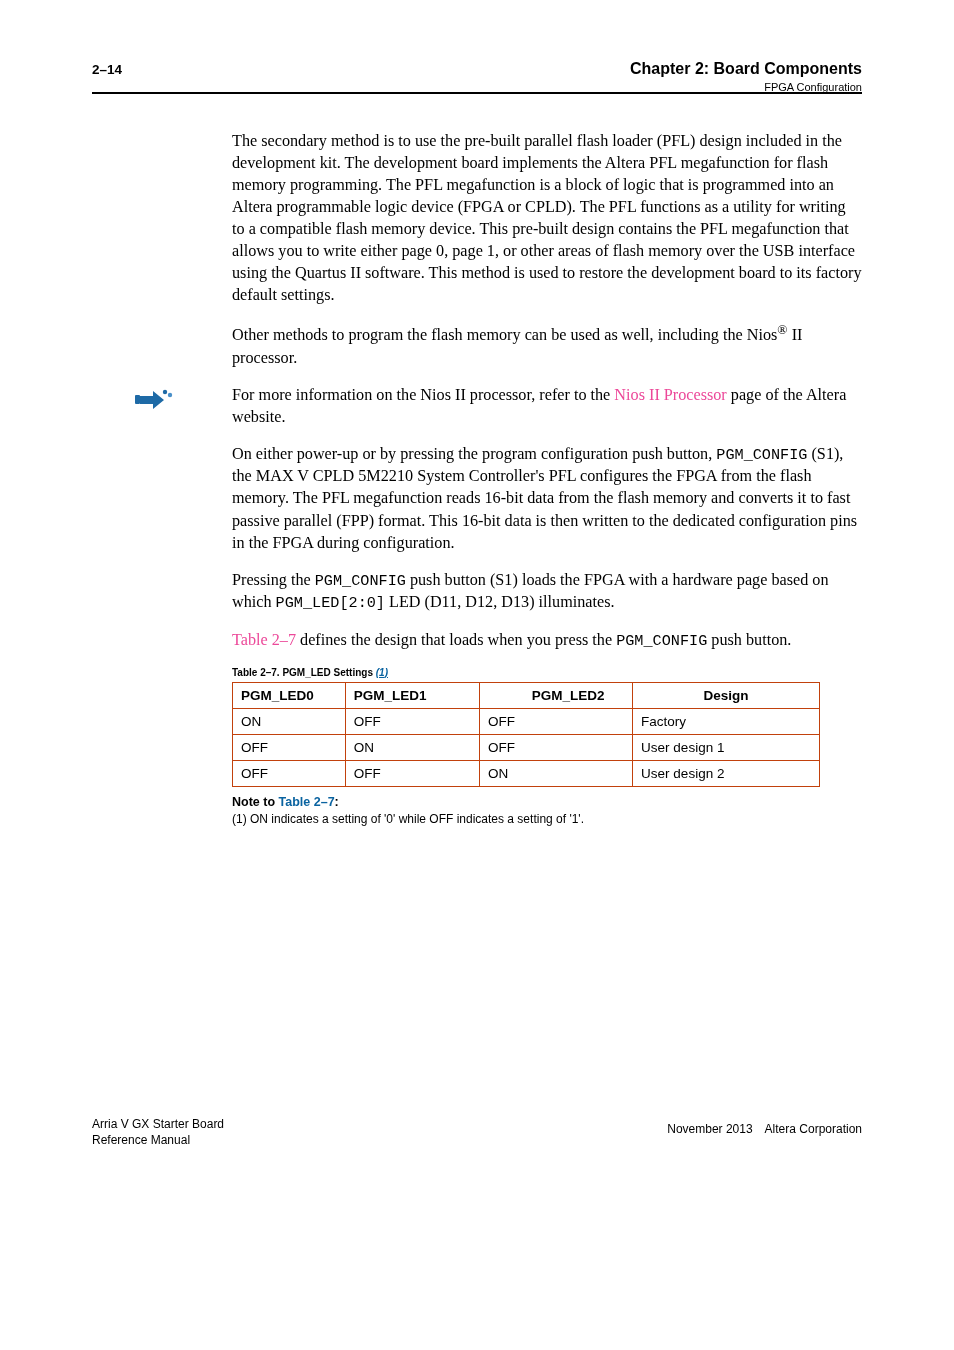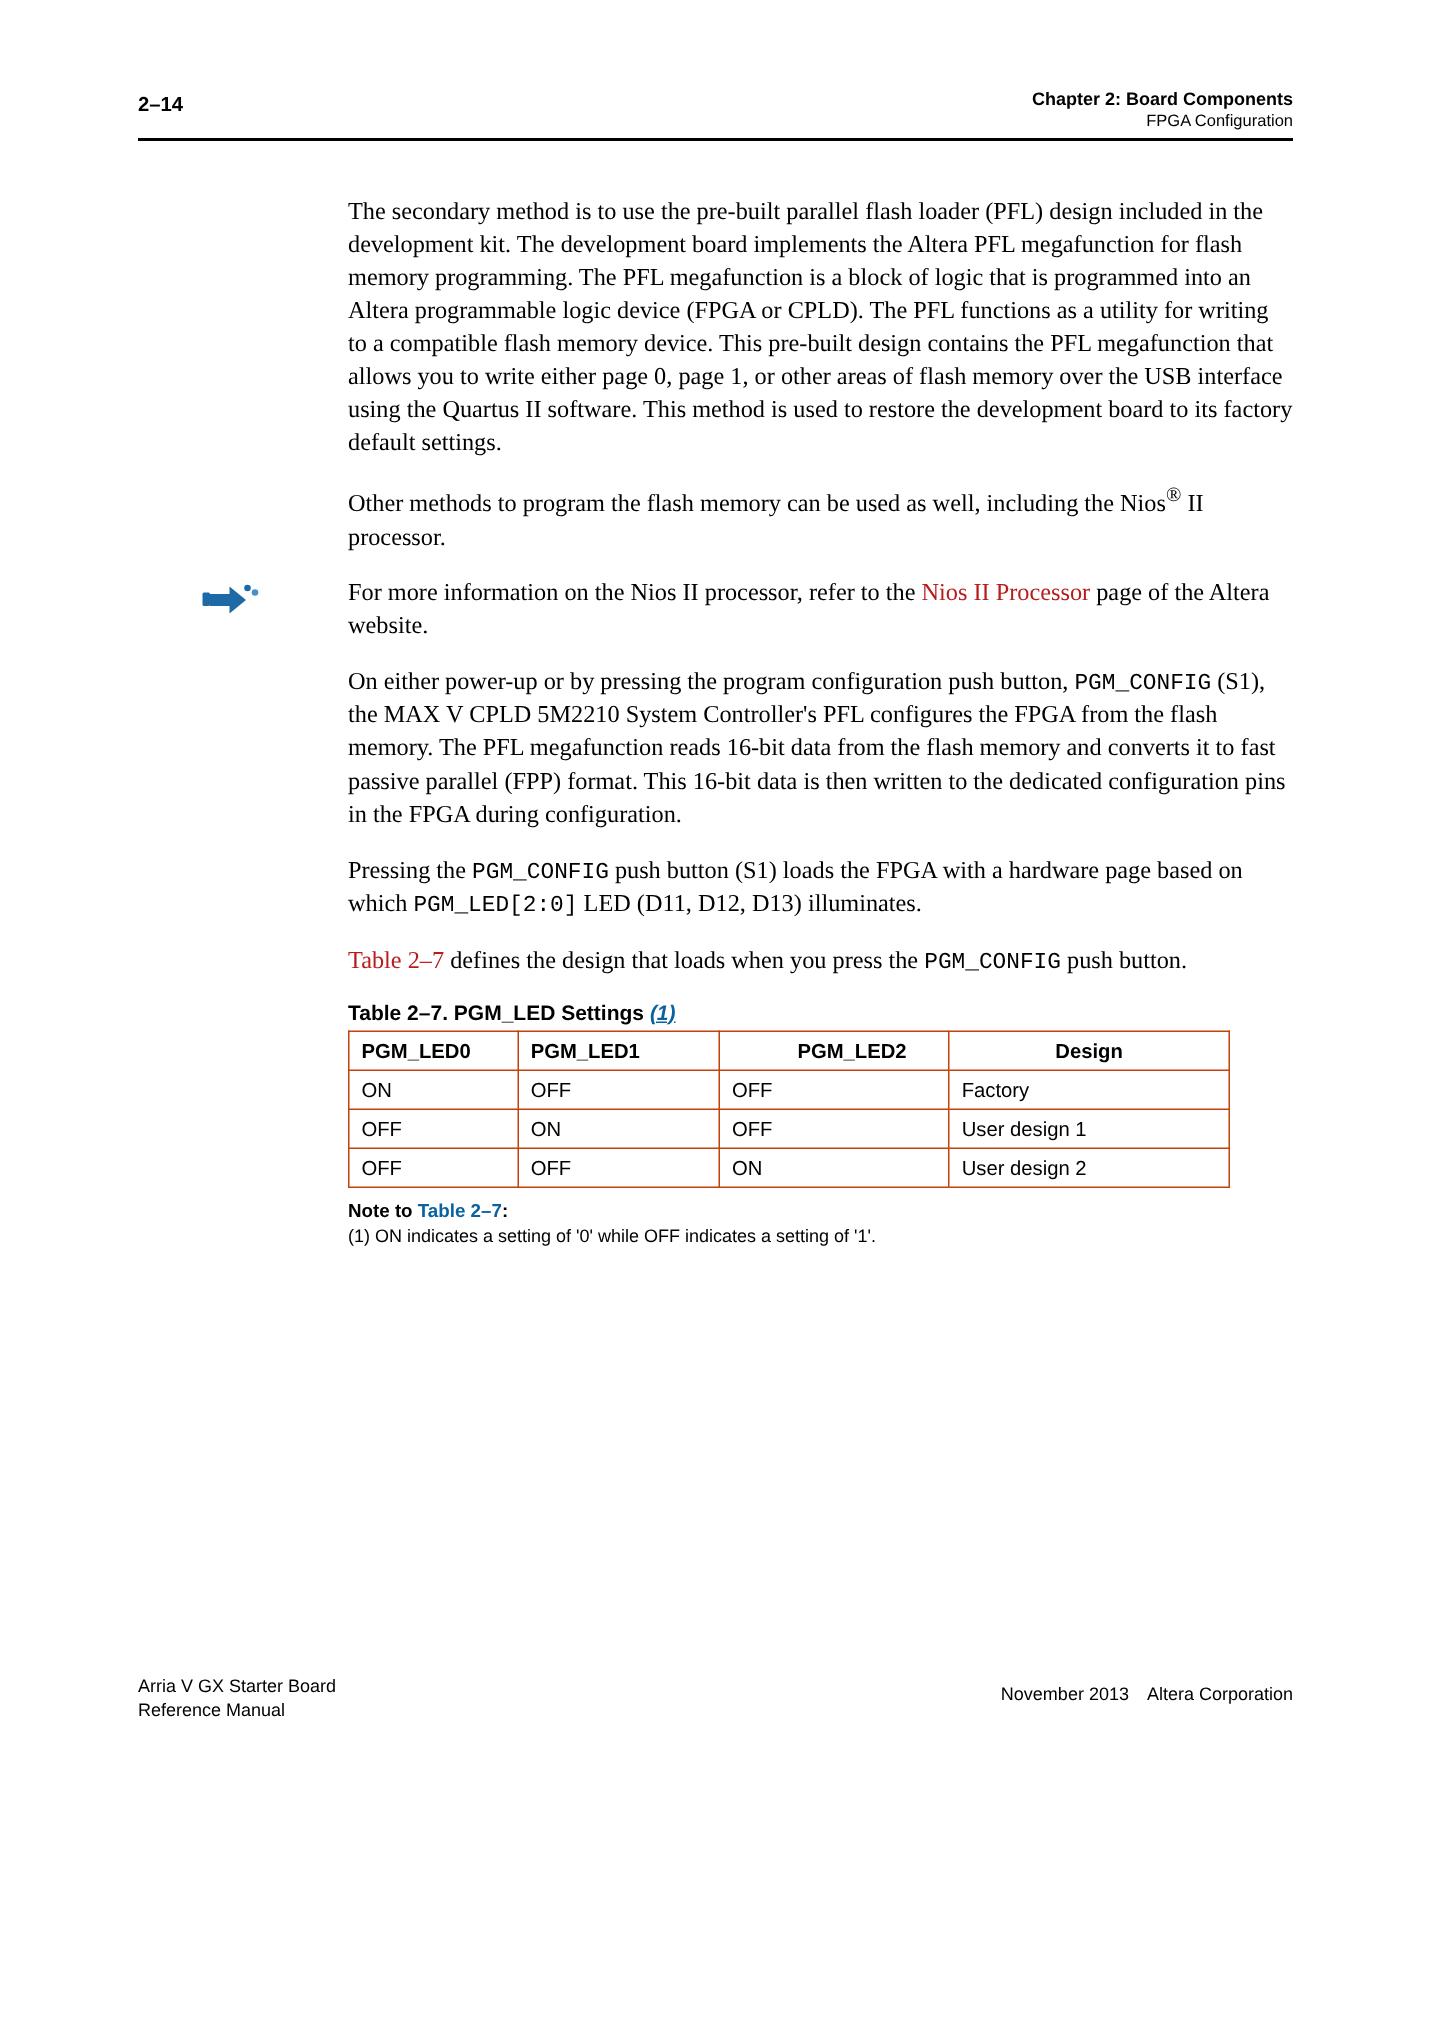--- a/index.html
+++ b/index.html
@@ -28,21 +28,21 @@
   }
   .hdr-right {
     position: absolute;
     top: 58px;
     right: 92px;
     text-align: right;
     font-family: "Helvetica Neue", Arial, sans-serif;
     font-size: 11px;
     line-height: 1.35;
   }
-  .hdr-right .line1 { font-weight: bold; font-size: 12px; }
+  .hdr-right .line1 { font-weight: bold; font-size: 16px; }
   .hdr-rule {
     position: absolute;
     top: 92px;
     left: 92px;
     right: 92px;
     border-top: 2px solid #000;
   }
   .body {
     position: absolute;
     top: 130px;
@@ -57,37 +57,37 @@
   }
   .hand-icon {
     position: absolute;
     left: -98px;
     top: 2px;
     width: 40px;
     height: 26px;
   }
   .hand-icon svg { display: block; }
   .icon-para { position: relative; }
-  a.link { color: #b91c1c; text-decoration: none; }
+  a.link { color: #ec4899; text-decoration: none; }
   h2.section {
     font-family: "Helvetica Neue", Arial, sans-serif;
     font-weight: 700;
     font-size: 22px;
     margin: 28px 0 10px -140px;
     letter-spacing: 0.2px;
   }
   code, .mono {
     font-family: "Courier New", monospace;
     font-size: 15.2px;
   }
   
   .tbl-caption {
     font-family: "Helvetica Neue", Arial, sans-serif;
     font-weight: bold;
-    font-size: 14px;
+    font-size: 10px;
     margin: 14px 0 4px 0;
   }
   .tbl-caption .sup-link { color: #0a63a0; font-style: italic; font-weight: bold; }
   table.pgm {
     border-collapse: collapse;
     width: 588px;
     font-family: "Helvetica Neue", Arial, sans-serif;
     font-size: 13.5px;
   }
   table.pgm th, table.pgm td {

